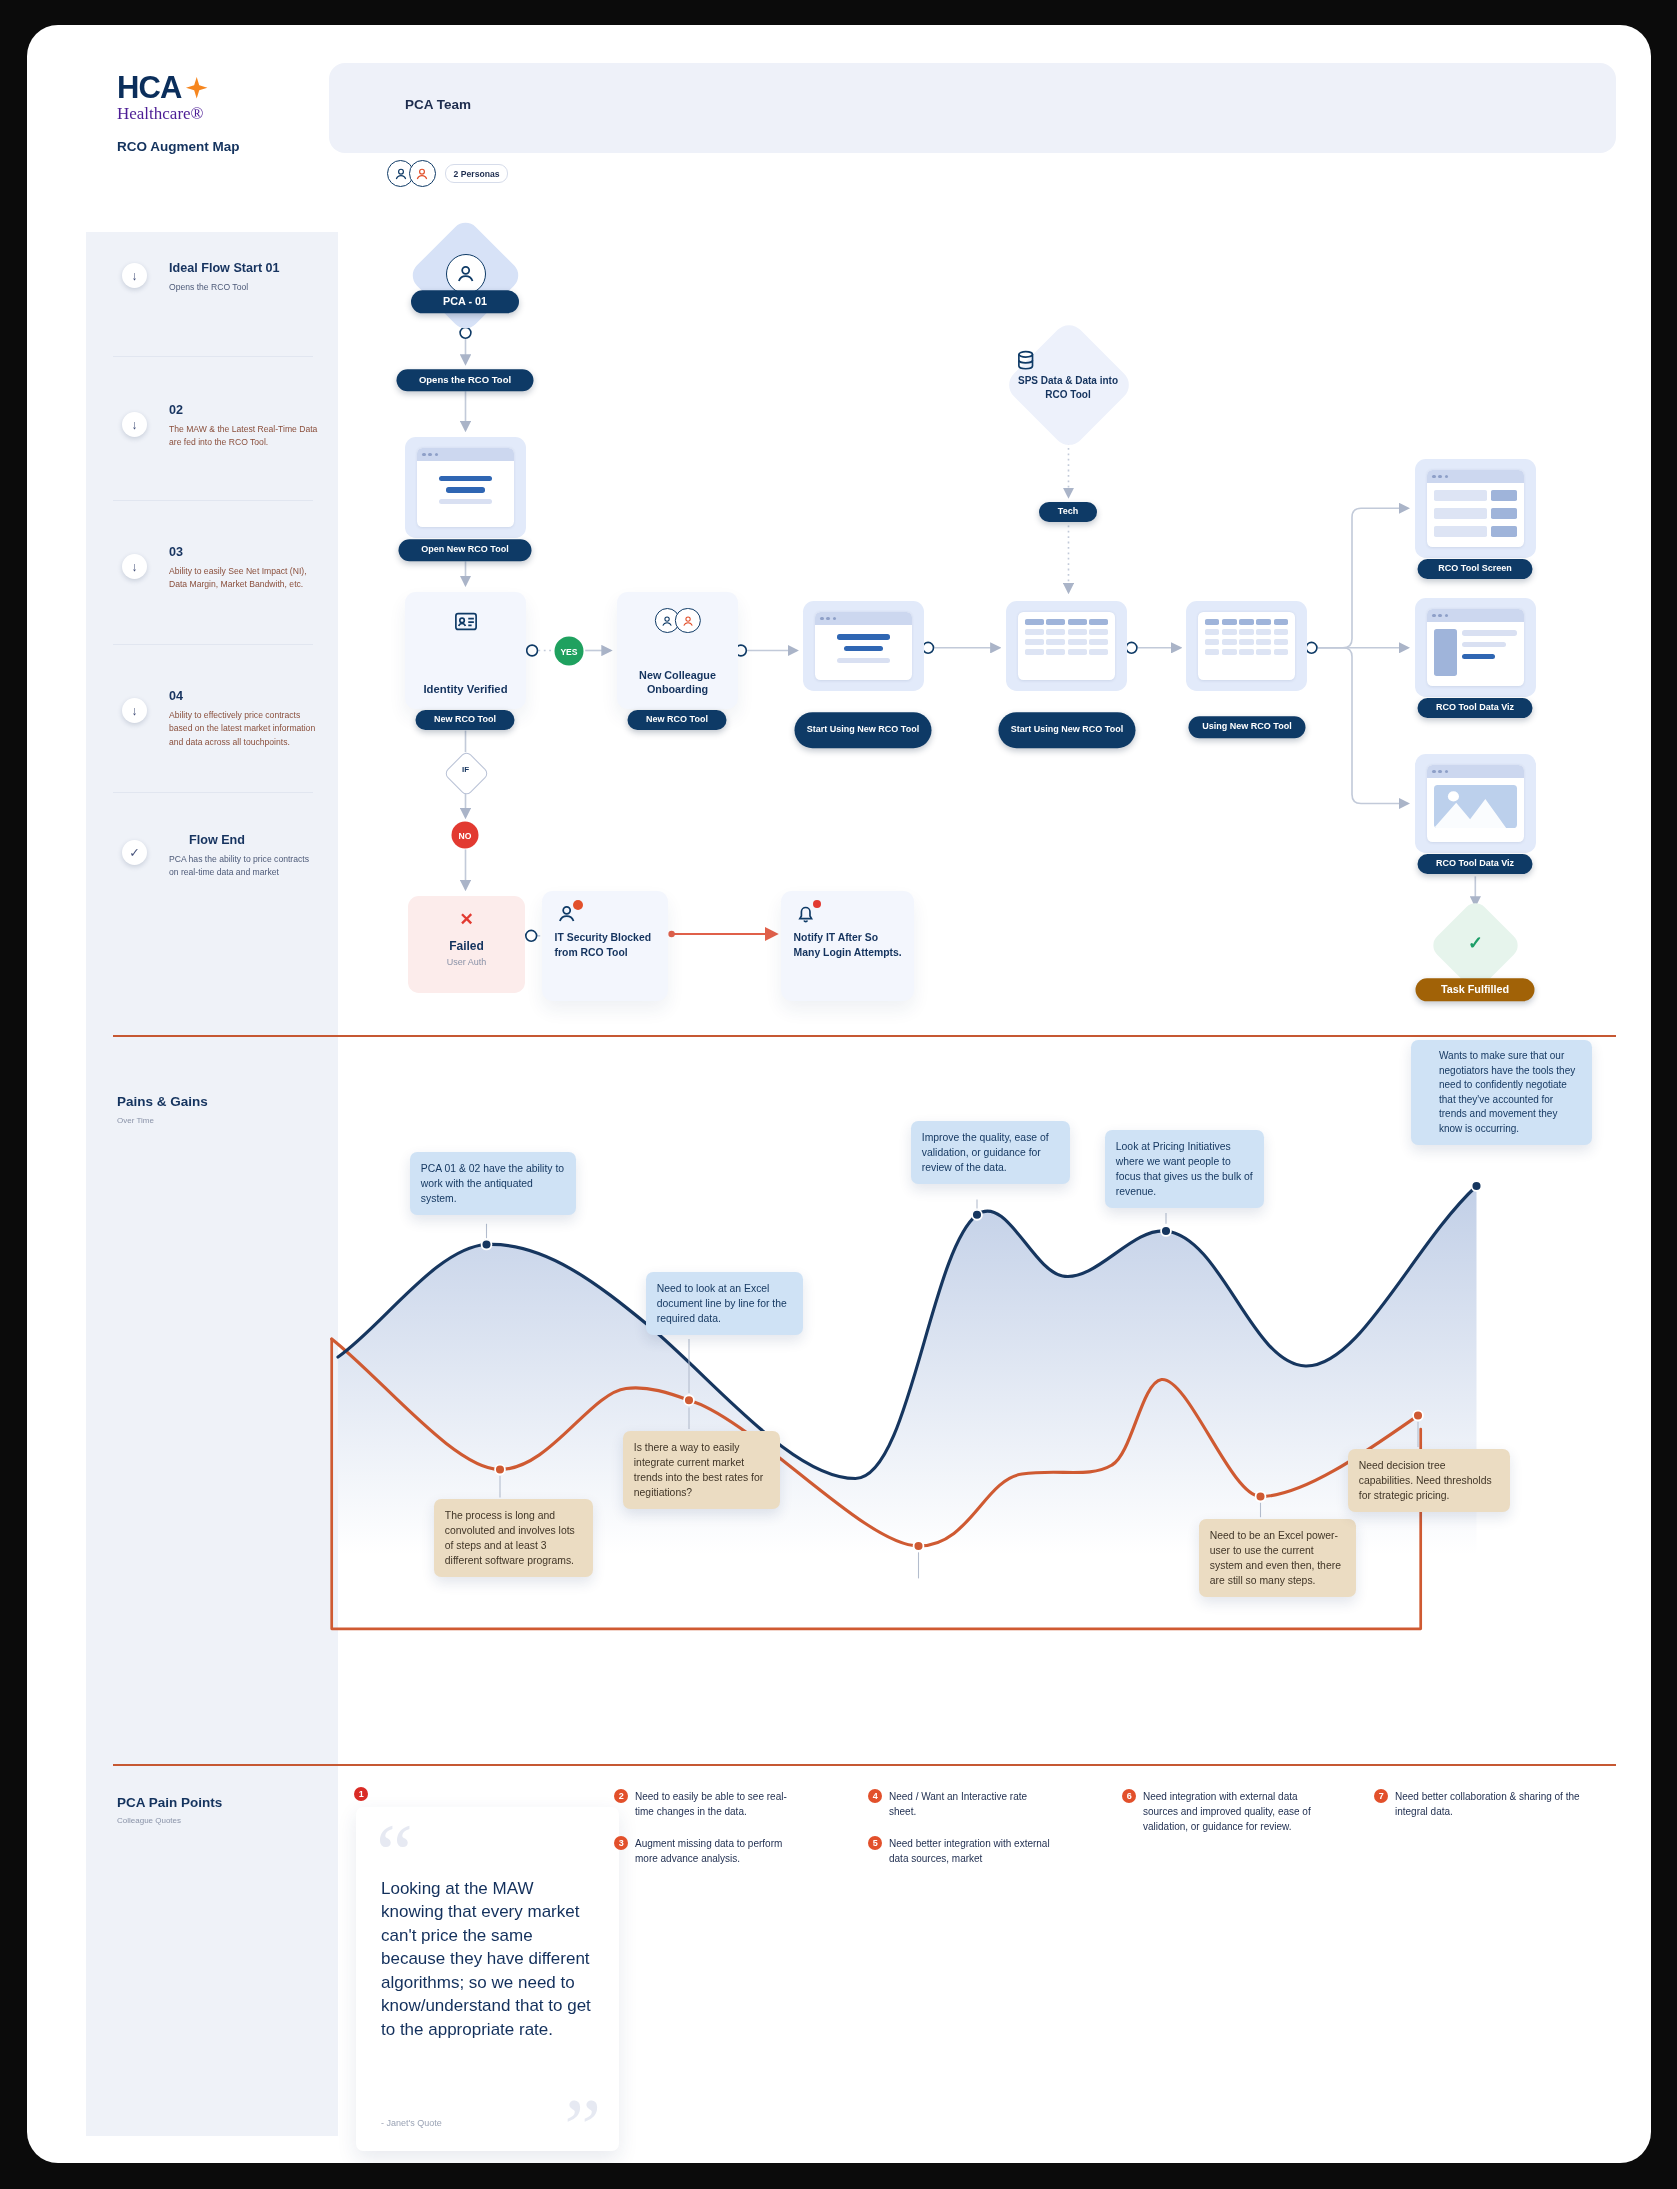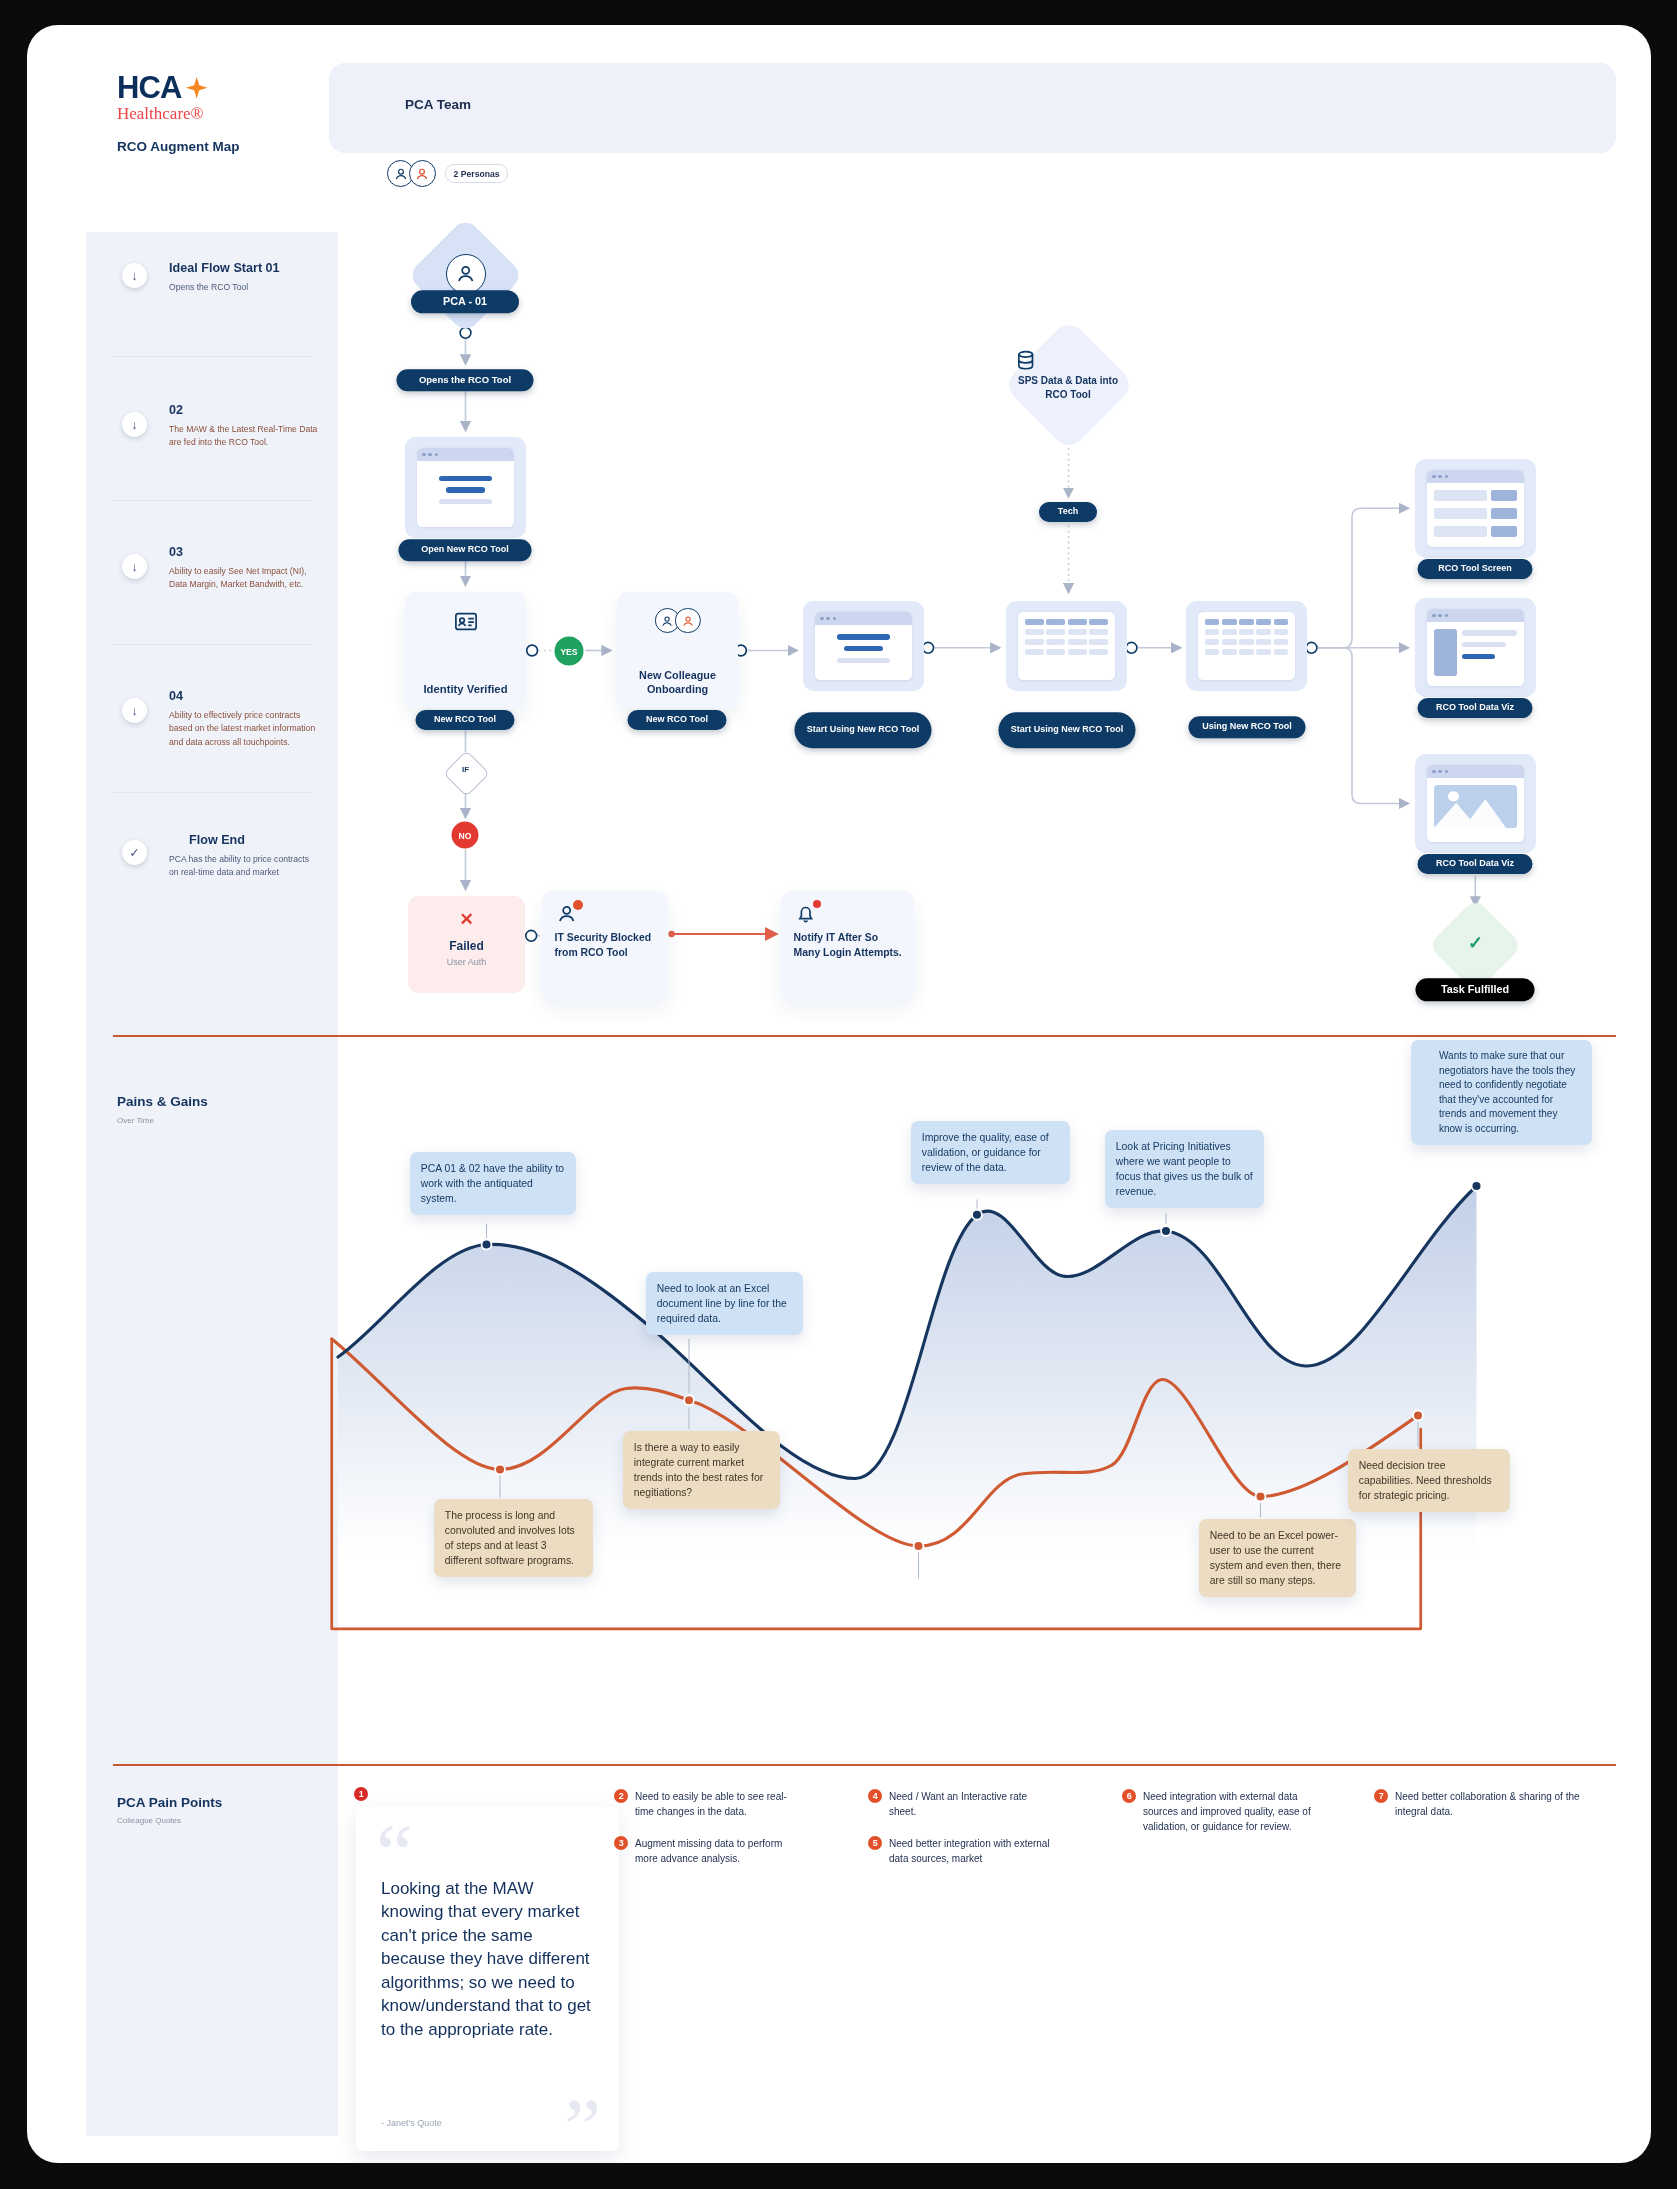--- a/index.html
+++ b/index.html
@@ -1,21 +1,21 @@
 <!DOCTYPE html>
 <html style="font-size:14.4px"><head>
 <meta charset="utf-8">
 <style>
   html,body{margin:0;padding:0;background:#0b0b0b;font-family:"Liberation Sans",sans-serif;}
   .stage{position:relative;width:1678px;height:2190px;background:#0b0b0b;overflow:hidden;}
   .page{position:absolute;left:27px;top:25px;width:1624px;height:2138px;background:#ffffff;border-radius:31px;overflow:hidden;}
   .abs{position:absolute;}
   
   .brand-name{font-size:31px;font-weight:800;letter-spacing:-0.9px;color:#0b2e5b;display:flex;align-items:center;gap:1.8px;}
-  .brand-sub{font-family:"Liberation Serif",serif;font-size:17px;color:#ef4444;margin-top:-1.8px;}
+  .brand-sub{font-family:"Liberation Serif",serif;font-size:17px;color:#4c1d95;margin-top:-1.8px;}
   .brand-product{font-size:13.5px;font-weight:700;color:#14335e;margin-top:14.4px;}
   .team-bar{background:#eef1f9;border-radius:16px;}
   .team-title{font-size:13.5px;font-weight:700;color:#1d2c4e;}
   .avatar{width:25px;height:25px;border-radius:50%;background:#fff;border:1.4px solid #0e3a66;display:flex;align-items:center;justify-content:center;}
   .persona-pill{background:#fff;border:0.9px solid #d6dcea;border-radius:9px;font-size:8.6px;color:#1d2c4e;padding:3.6px 8px;font-weight:600;}
   
   .sidebar-bg{left:59px;top:207px;width:252px;height:1904px;background:#eff2f8;}
   .sep{position:absolute;left:86px;width:200px;height:0.9px;background:#e1e6f0;z-index:2;}
   .step-icon{position:absolute;width:25px;height:25px;border-radius:50%;background:#fff;box-shadow:0 1.8px 5.4px rgba(30,50,90,.18);display:flex;align-items:center;justify-content:center;color:#44517a;font-size:12.6px;z-index:2;}
   .step-title{position:absolute;font-size:12.6px;font-weight:700;color:#16335f;z-index:2;}
@@ -414,21 +414,21 @@
             <path d="M6 17h12l-1.6-2.7V10a4.4 4.4 0 0 0-8.8 0v4.3L6 17z"></path>
             <path d="M10.3 19a1.8 1.8 0 0 0 3.4 0"></path>
           </svg>
       <span style="position:absolute;right:-4.5px;top:-1.8px;width:8px;height:8px;border-radius:50%;background:#e23a31;"></span>
     </div>
     <div class="abs" style="left:12.6px;right:10.8px;top:40px;font-size:10.4px;font-weight:700;color:#14335e;line-height:1.4;">Notify IT After So Many Login Attempts.</div>
   </div>
 
   <div class="diamond" style="left:1415px;top:887px;width:67px;height:67px;background:#e6f4ec;border-radius:12.6px;"></div>
   <div class="abs" style="left:1435px;top:907px;width:27px;text-align:center;color:#1d9e68;font-size:18px;font-weight:800;z-index:4;">✓</div>
-  <div class="pill" style="left:1448px;top:965px;width:119px;height:23.4px;font-size:10.8px;background:#000000;">Task Fulfilled</div>
+  <div class="pill" style="left:1448px;top:965px;width:119px;height:23.4px;font-size:10.8px;background:#a16207;">Task Fulfilled</div>
 
   <div class="divider" style="left:86px;top:1010px;width:1503px;"></div>
   <div class="divider" style="left:86px;top:1739px;width:1503px;"></div>
 
   <div class="section-title" style="left:90px;top:1069px;">Pains &amp; Gains</div>
   <div class="section-sub" style="left:90px;top:1091px;">Over Time</div>
 
   <svg class="abs" style="left:302px;top:990px;z-index:2;" width="1296" height="774" viewBox="0 0 1440 860">
     <defs>
       <linearGradient id="gainsFade" x1="0" y1="0" x2="0" y2="1">

